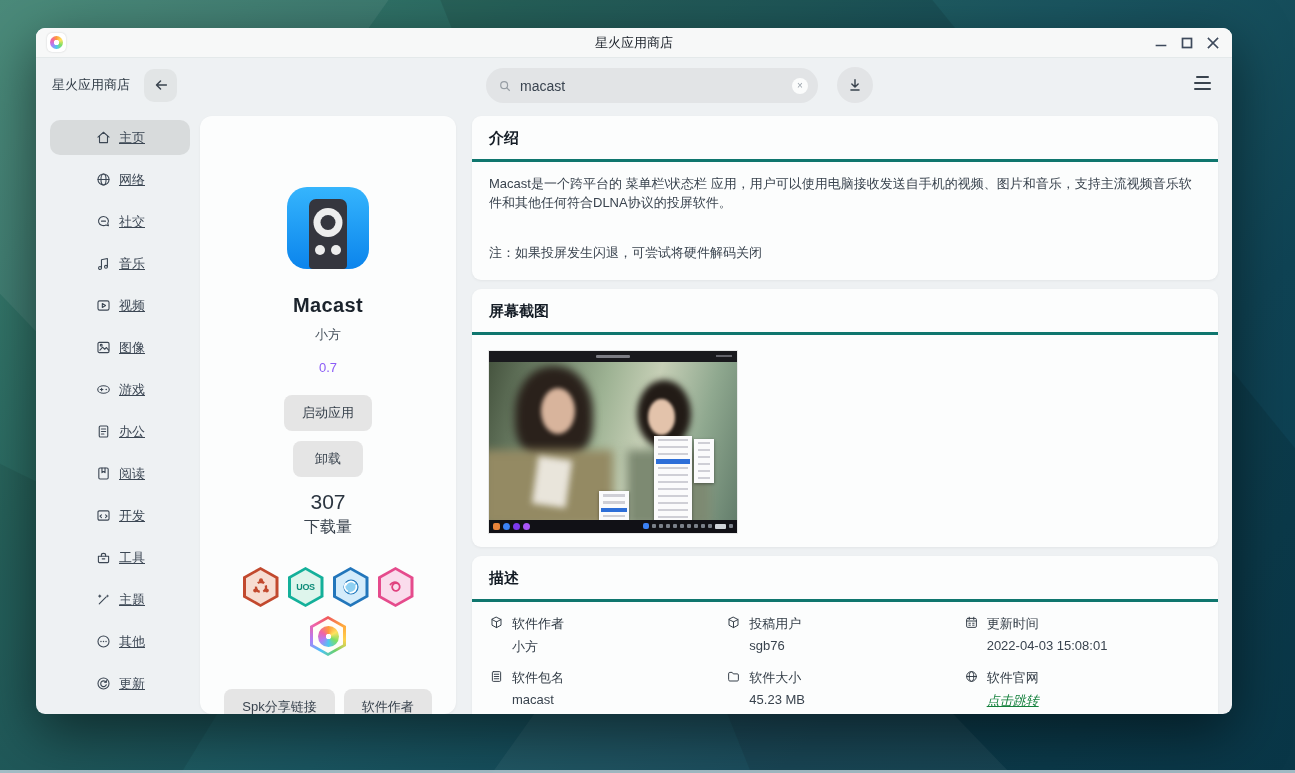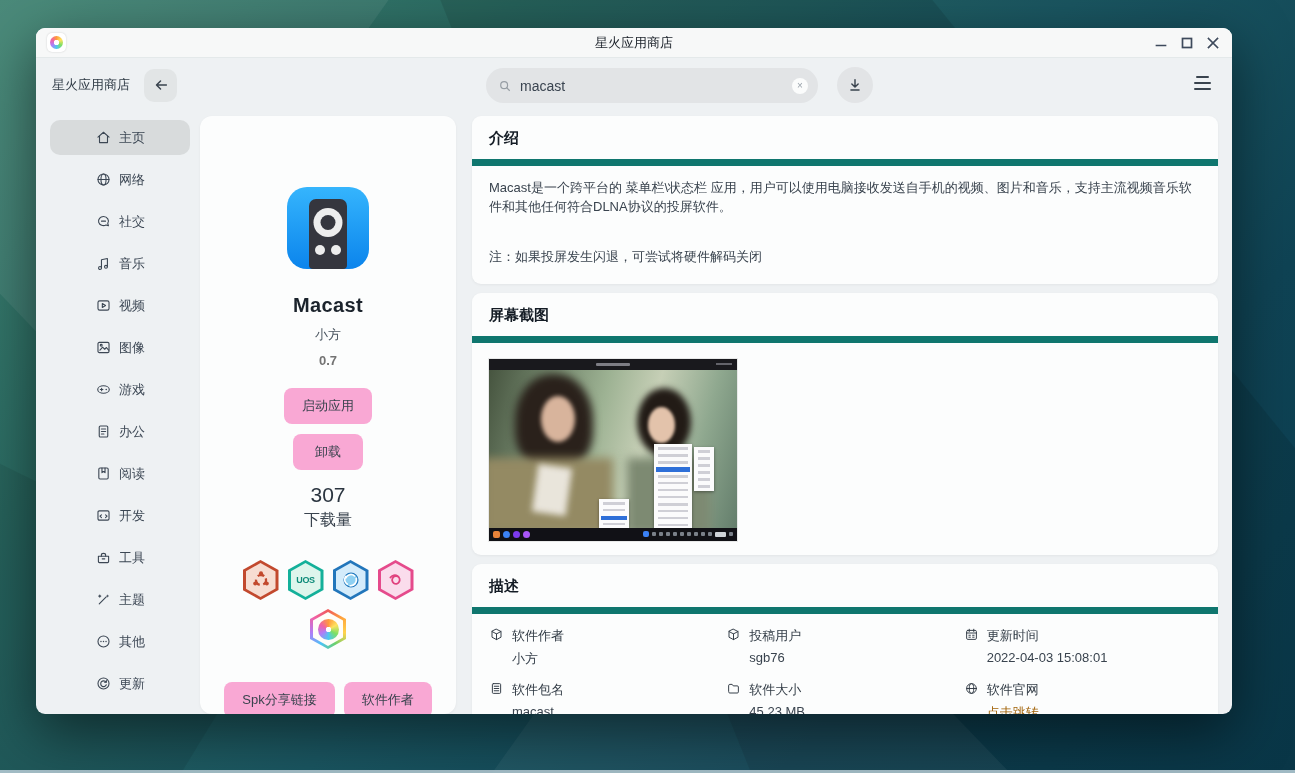--- a/index.html
+++ b/index.html
@@ -44,54 +44,54 @@
   .clear-btn{flex:none;width:16px;height:16px;border-radius:50%;background:#fbfcfc;color:#9aa3ab;font-size:10px;line-height:16px;text-align:center;cursor:pointer;}
   .download-btn{position:absolute;left:801px;top:9px;width:36px;height:36px;border-radius:50%;background:#e2e4e6;display:flex;align-items:center;justify-content:center;cursor:pointer;}
   .download-btn svg{stroke:#39434e;stroke-width:1.6;fill:none;stroke-linecap:round;stroke-linejoin:round;}
   .menu-btn{position:absolute;right:21px;top:18px;width:17px;height:14px;display:flex;flex-direction:column;justify-content:space-between;cursor:pointer;}
   .menu-btn i{display:block;height:1.6px;background:#39434e;border-radius:1px;}
   .menu-btn i:first-child{width:78%;margin-left:11%;}
 
   
   .main{flex:1;display:flex;padding:0 14px 10px 14px;box-sizing:border-box;align-items:flex-start;}
   .sidebar{width:140px;flex:none;display:flex;flex-direction:column;gap:7px;padding-top:8px;}
-  .side-item{height:35px;border-radius:10px;display:flex;align-items:center;justify-content:center;gap:7px;font-size:13px;color:#3c4754;cursor:pointer;}
+  .side-item{height:35px;border-radius:10px;display:flex;align-items:center;justify-content:center;gap:7px;font-size:13px;color:#3c4754;cursor:pointer;text-decoration:underline;}
   .side-item.selected{background:#d8dbdc;}
   .side-item .icon{width:17px;height:17px;display:flex;}
   .side-item svg{width:17px;height:17px;stroke:#3c4754;stroke-width:1.3;fill:none;stroke-linecap:round;stroke-linejoin:round;}
 
   
   .app-card{width:256px;flex:none;margin-left:10px;margin-top:4px;height:598px;background:#fcfdfd;border-radius:12px;box-shadow:0 1px 3px rgba(0,0,0,.05);display:flex;flex-direction:column;align-items:center;box-sizing:border-box;}
   .macast-icon{margin-top:71px;width:82px;height:82px;border-radius:20px;background:linear-gradient(180deg,#35b5fd,#0b84ec);position:relative;overflow:hidden;flex:none;}
   .remote{position:absolute;left:50%;transform:translateX(-50%);top:12px;width:38px;height:70px;background:#35363e;border-radius:7px 7px 4px 4px;}
   .remote .ring{position:absolute;top:9px;left:50%;transform:translateX(-50%);width:29px;height:29px;border-radius:50%;background:#ededed;}
   .remote .ring::after{content:'';position:absolute;inset:7px;border-radius:50%;background:#35363e;}
   .remote .dot{position:absolute;width:10px;height:10px;border-radius:50%;background:#ededed;top:46px;}
   .remote .dot.l{left:6px;} .remote .dot.r{right:6px;}
   .app-name{margin-top:25px;font-size:20px;font-weight:bold;color:#1b232c;letter-spacing:.4px;}
   .app-author{margin-top:9px;font-size:13px;color:#49545f;}
-  .app-version{margin-top:9px;font-size:13px;color:#737373;font-weight:bold;}
-  .gbtn{background:#f9a8d4;border:none;border-radius:8px;font-size:13px;color:#39434e;padding:9px 18px;cursor:pointer;font-family:inherit;}
+  .app-version{margin-top:16px;font-size:13px;color:#8b5cf6;}
+  .gbtn{background:#e5e5e5;border:none;border-radius:8px;font-size:13px;color:#39434e;padding:9px 18px;cursor:pointer;font-family:inherit;}
   .launch-btn{margin-top:20px;}
   .uninstall-btn{margin-top:10px;padding:9px 22px;}
   .dl-count{margin-top:13px;font-size:21px;color:#2b3540;}
   .dl-label{margin-top:3px;font-size:16px;color:#39434e;}
   .badges{margin-top:29px;width:190px;display:flex;flex-wrap:wrap;justify-content:center;gap:9px;}
   .badge{position:relative;width:36px;height:40px;flex:none;}
   .hex{clip-path:polygon(50% 0,100% 25%,100% 75%,50% 100%,0 75%,0 25%);}
   .badge .outer{position:absolute;inset:0;}
   .badge .inner{position:absolute;inset:3px;display:flex;align-items:center;justify-content:center;}
   .uos-text{font-size:9px;font-weight:800;color:#0e8b79;letter-spacing:-.4px;}
   .spark-swirl{width:21px;height:21px;}
   .share-row{margin-top:33px;display:flex;gap:9px;}
 
   
   .content{flex:1;margin-left:16px;margin-top:4px;display:flex;flex-direction:column;gap:9px;}
   .card{background:#fcfdfd;border-radius:9px;box-shadow:0 1px 3px rgba(0,0,0,.05);}
-  .card-header{padding:13px 17px 11px;font-size:15px;font-weight:700;color:#141c25;border-bottom:7px solid #0f766e;font-family:Liberation Serif, serif;}
+  .card-header{padding:13px 17px 11px;font-size:15px;font-weight:700;color:#141c25;border-bottom:3px solid #0f766e;font-family:Liberation Serif, serif;}
   .intro-body{padding:13px 17px 17px;font-size:13px;color:#39434e;line-height:1.45;}
   .intro-note{margin-top:31px;}
   .shots-body{padding:16px 17px 14px;}
 
   
   .shot{width:248px;height:182px;position:relative;overflow:hidden;background:#101014;cursor:pointer;box-shadow:0 0 0 1px rgba(0,0,0,.08);}
   .shot-tb{position:absolute;top:0;left:0;right:0;height:11px;background:#19191d;}
   .shot-tb::before{content:'';position:absolute;left:50%;top:4px;transform:translateX(-50%);width:34px;height:3px;background:#7d7d84;border-radius:1px;}
   .shot-tb::after{content:'';position:absolute;right:5px;top:4.5px;width:16px;height:2px;background:#63636a;}
   .shot-ph{position:absolute;top:11px;left:0;right:0;bottom:13px;overflow:hidden;
@@ -115,21 +115,21 @@
   .shot-bar .app{width:7px;height:7px;border-radius:2px;flex:none;}
   .shot-bar .sp{flex:1;}
   .shot-bar .ti{width:4px;height:4px;border-radius:1px;background:#7a8089;flex:none;}
   .shot-bar .clock{width:11px;height:5px;background:#cfd3d8;border-radius:1px;flex:none;}
 
   
   .desc-body{padding:13px 17px 17px;display:grid;grid-template-columns:1fr 1fr 1fr;row-gap:13px;}
   .field .lrow{display:flex;align-items:center;gap:8px;font-size:13px;color:#323c46;}
   .field .lrow svg{width:15px;height:15px;stroke:#323c46;stroke-width:1.3;fill:none;stroke-linecap:round;stroke-linejoin:round;flex:none;}
   .field .val{margin-left:23px;margin-top:5px;font-size:13px;color:#39434e;}
-  .field .val.link{color:#a16207;text-decoration:underline;cursor:pointer;}
+  .field .val.link{color:#15803d;text-decoration:underline;cursor:pointer;font-style:italic;}
 </style>
 </head>
 <body>
 
 <div class="facet f1"></div>
 <div class="facet f2"></div>
 <div class="facet f3"></div>
 <div class="facet f4"></div>
 <div class="taskbar-strip"></div>
 

